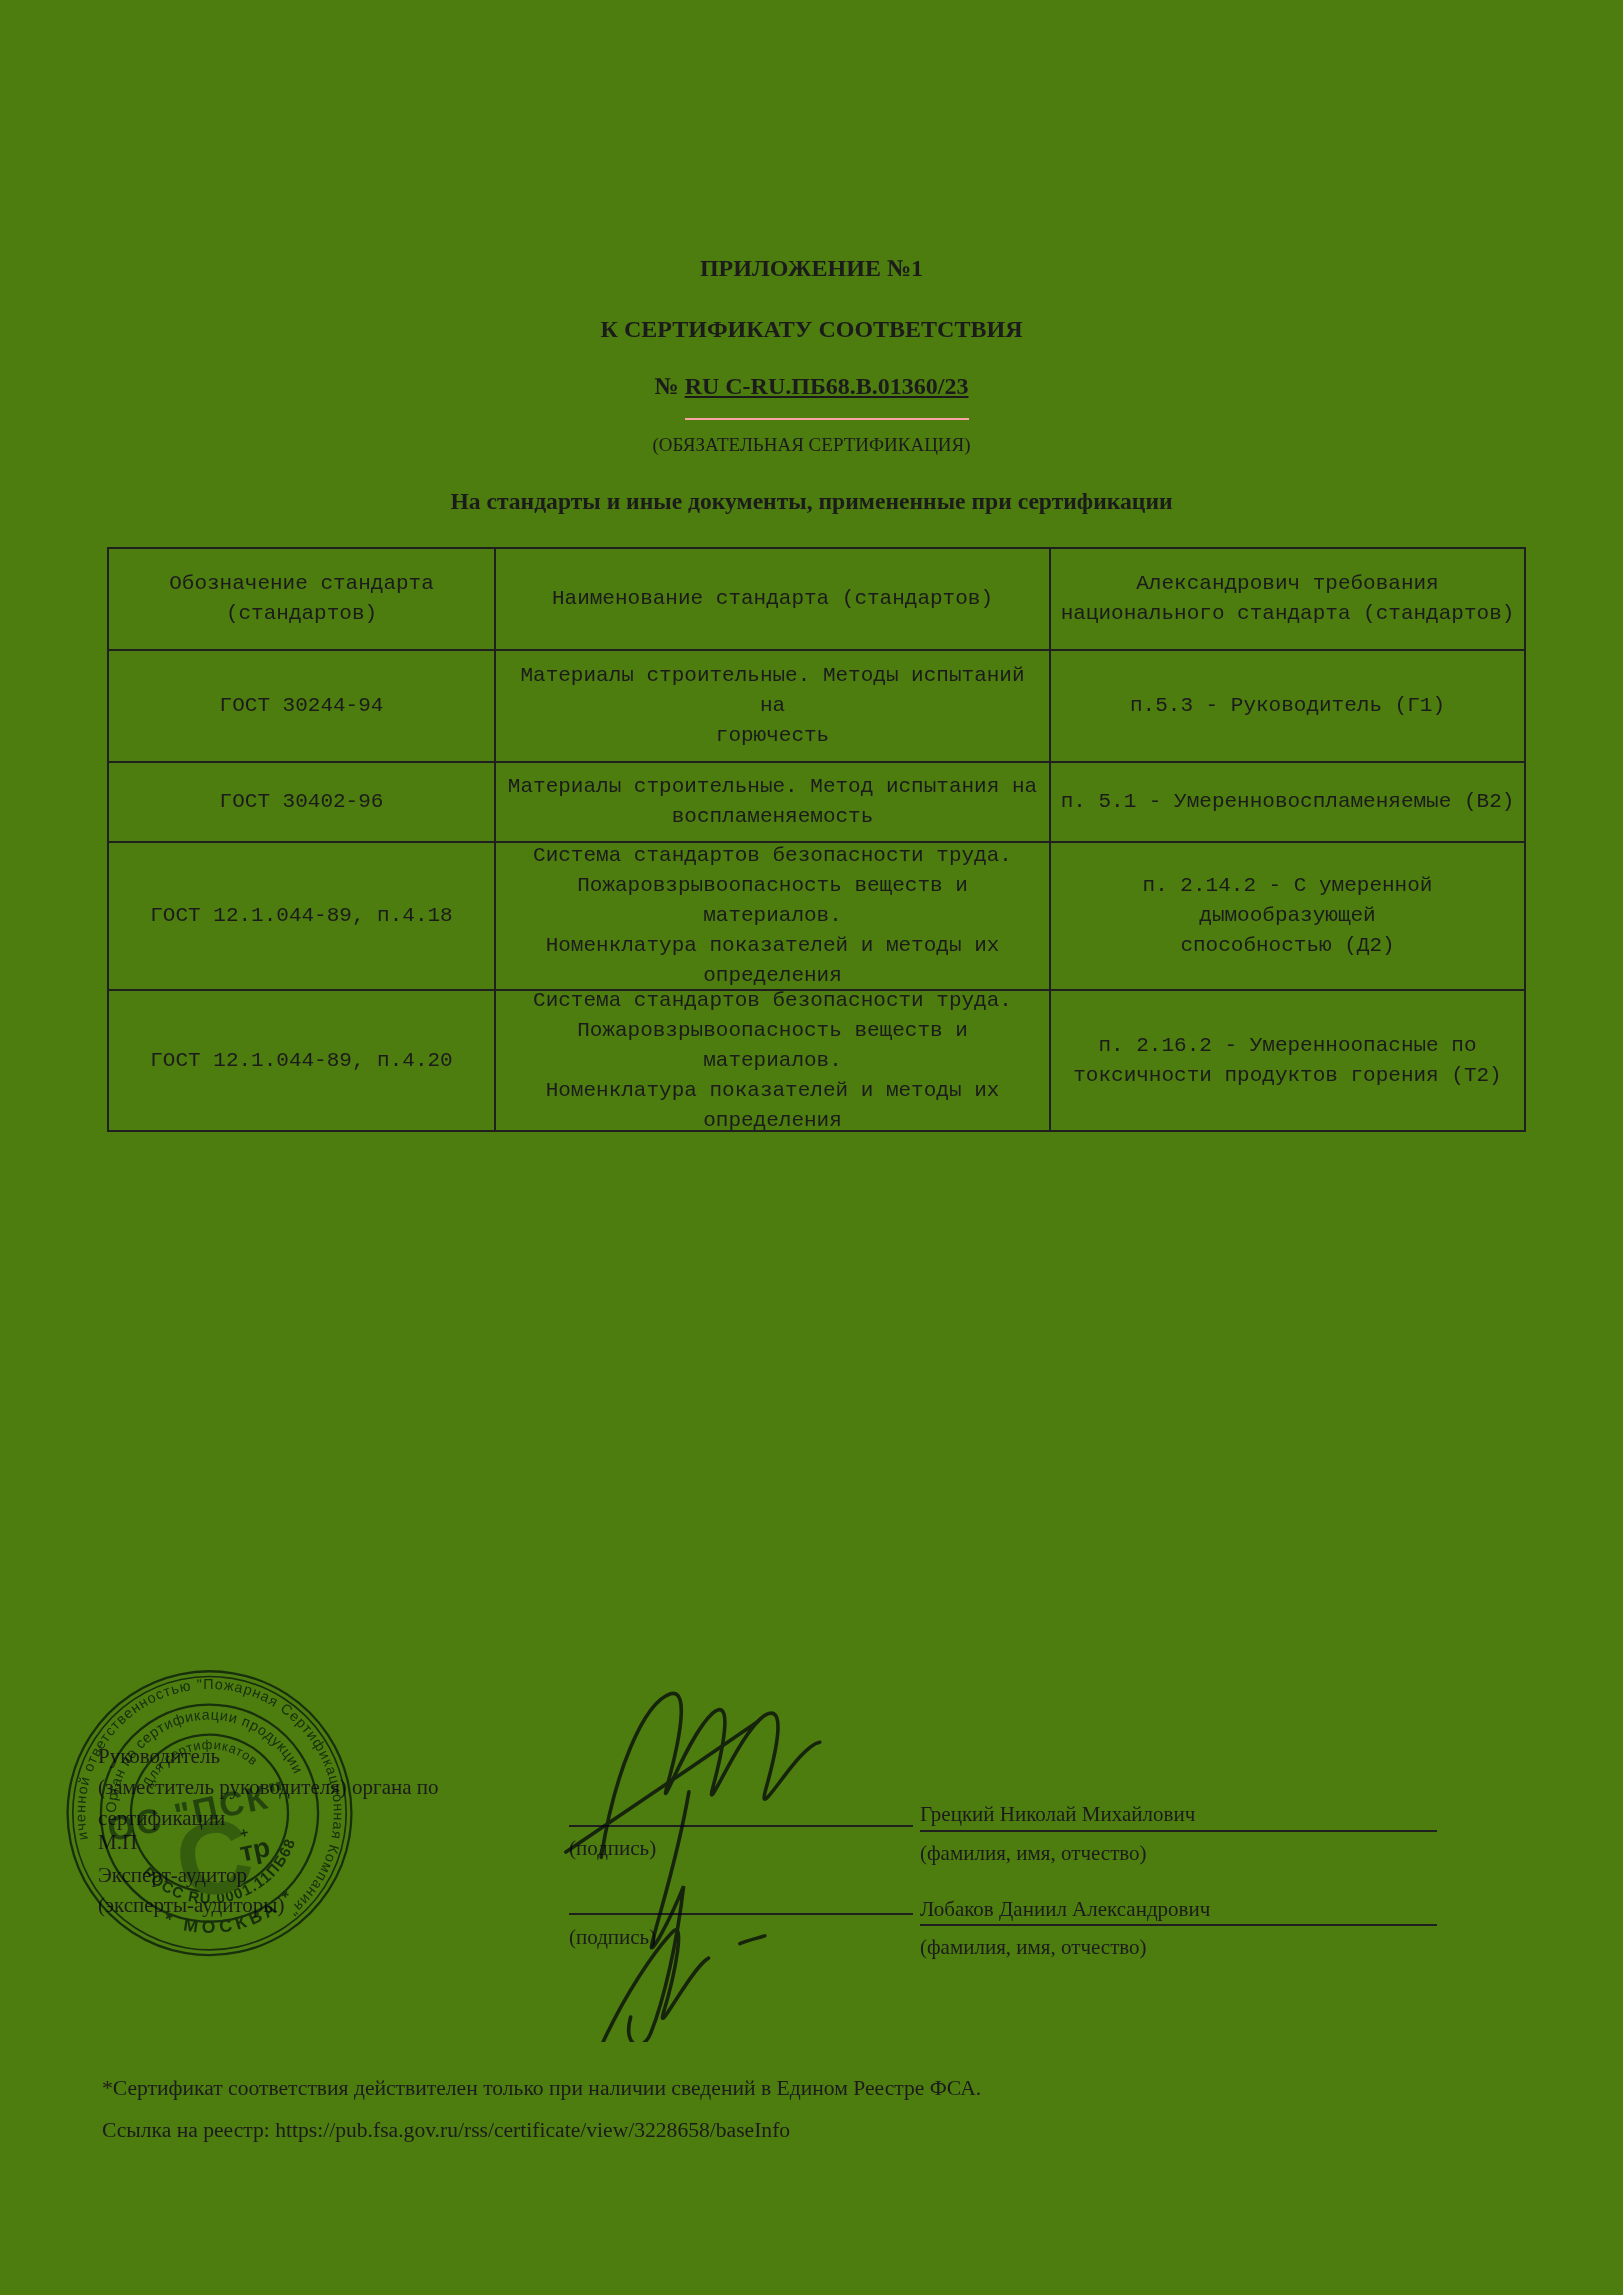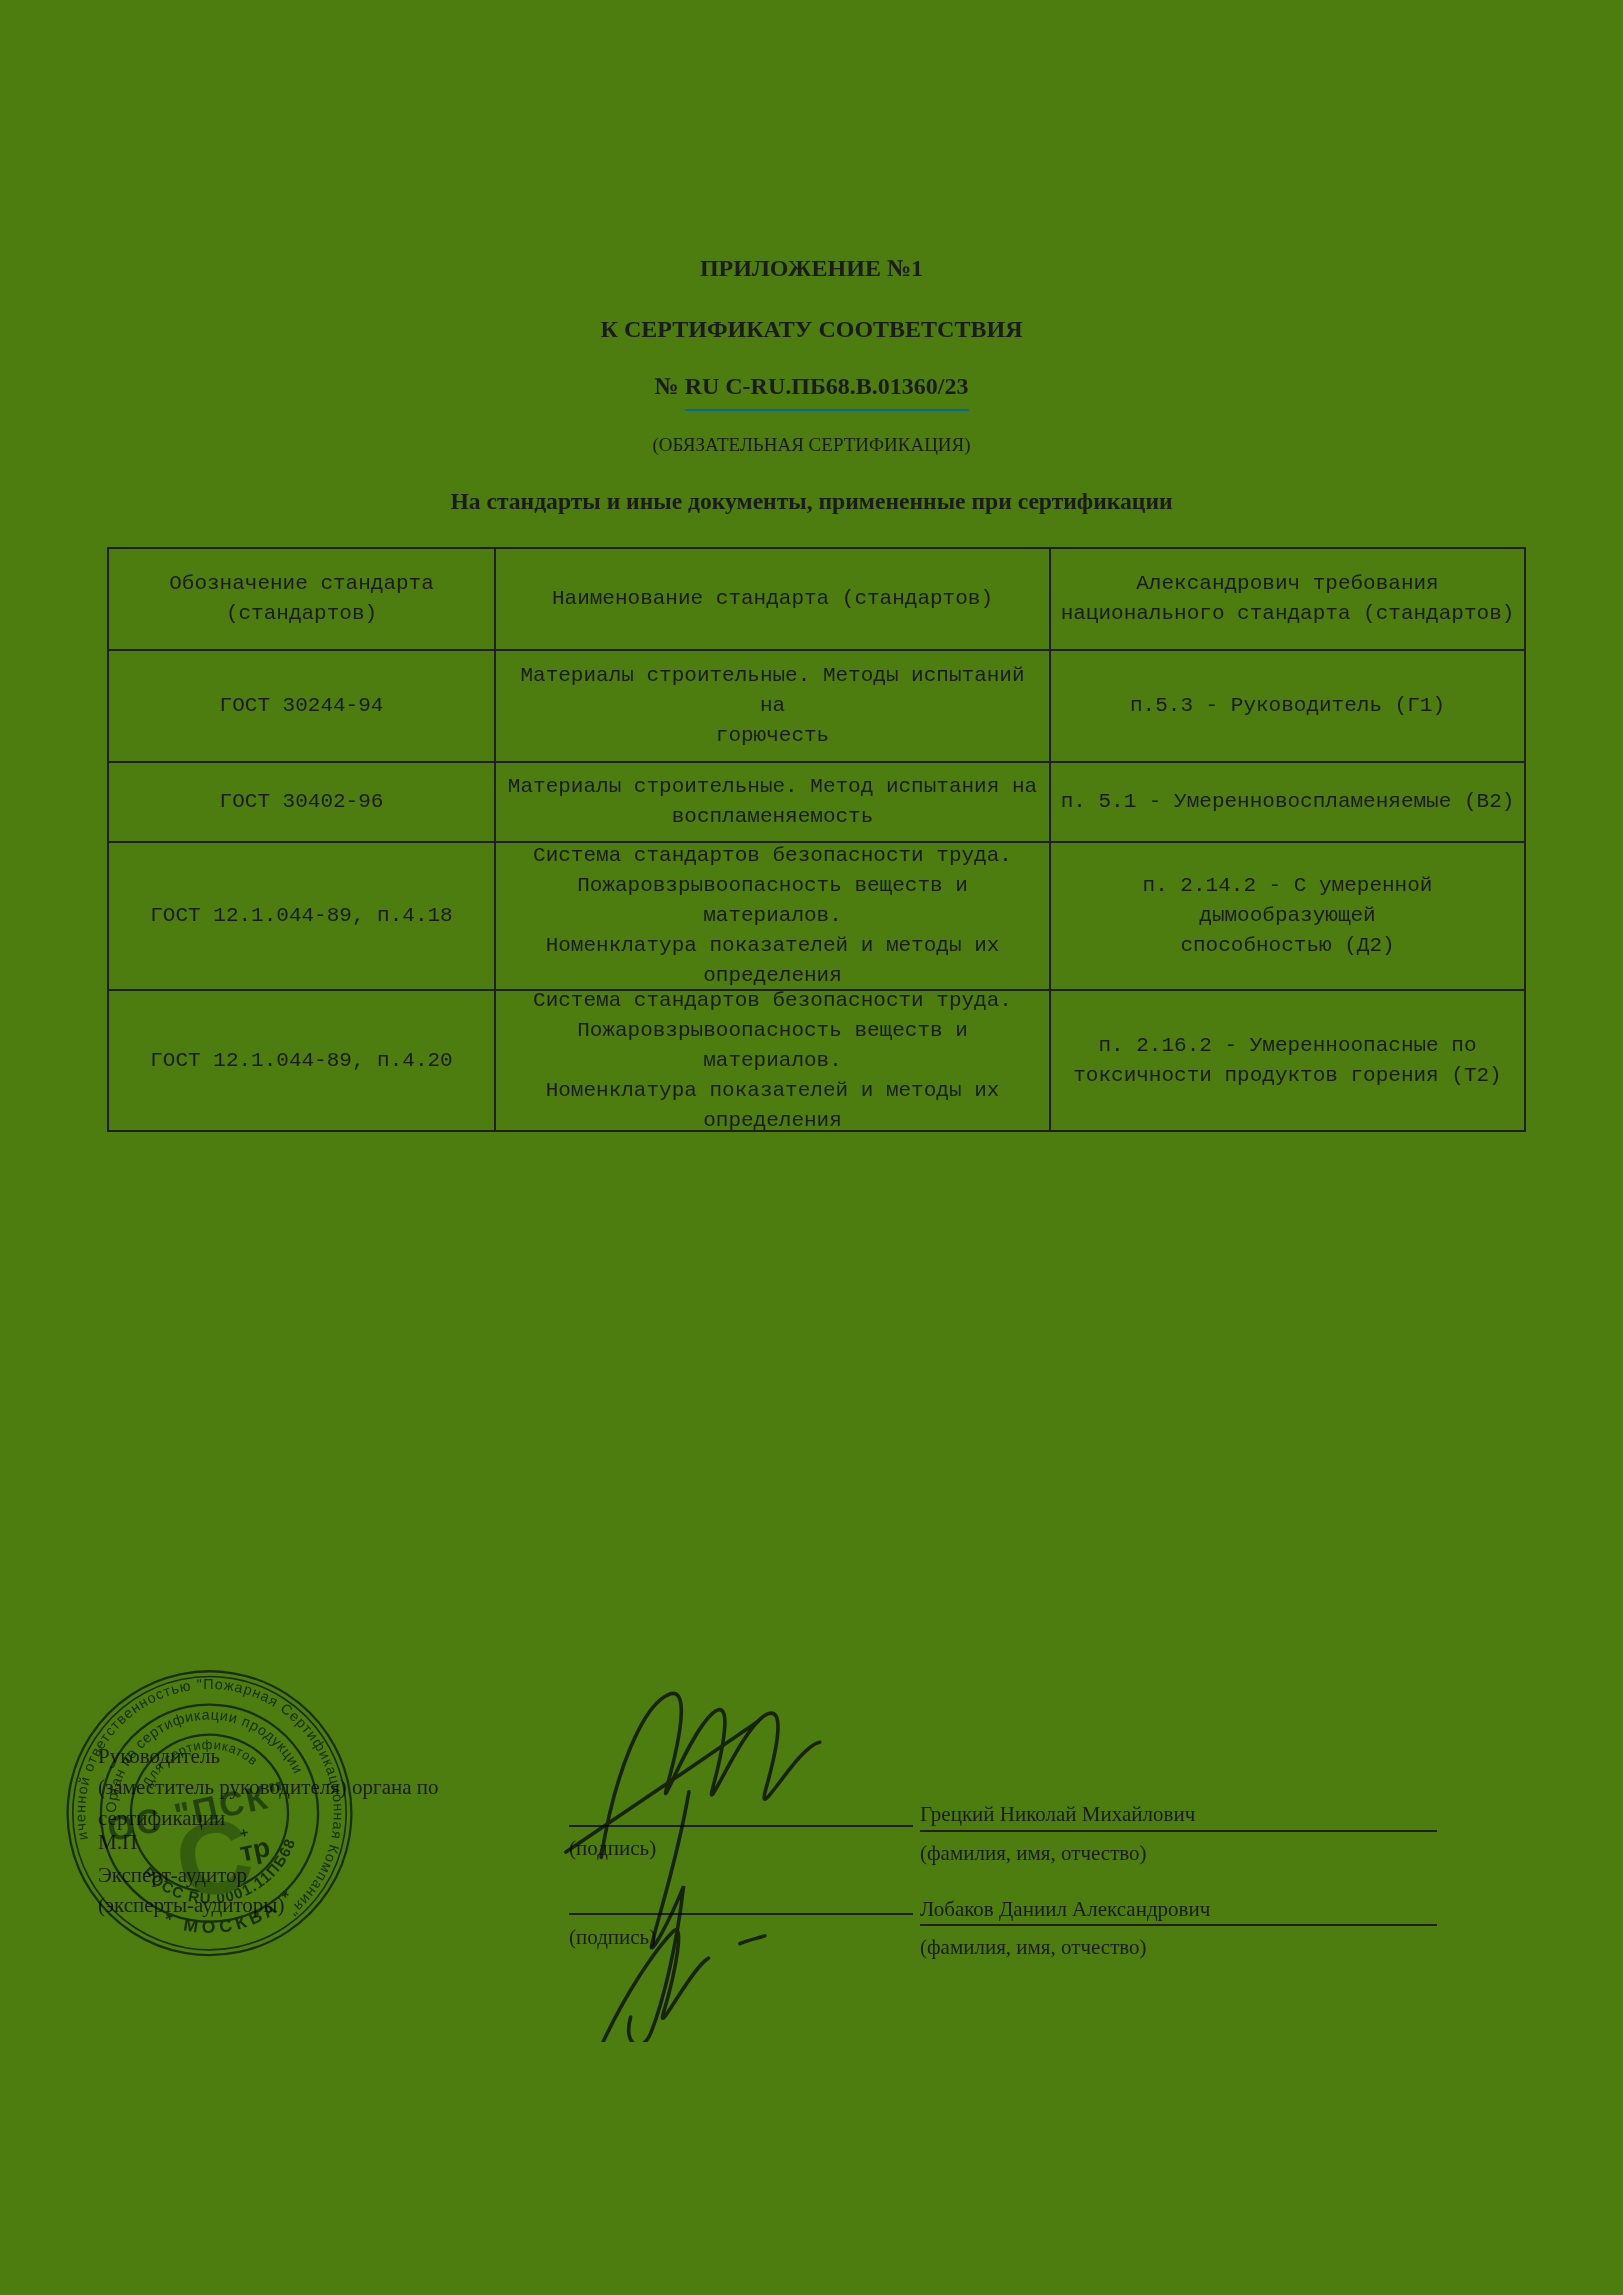--- a/index.html
+++ b/index.html
@@ -14,21 +14,21 @@
   }
   .hline{
     position:absolute;
     left:0;
     width:1623px;
     text-align:center;
     white-space:pre-line;
   }
   .title{font-weight:bold;font-size:24px;}
   .small-caps{font-size:19px;}
-  .underlined{border-bottom:2px solid #0369a1;padding-bottom:10px;}
+  .underlined{border-bottom:2px solid #fca5a5;padding-bottom:19px;text-decoration:underline;}
   .tbl{
     position:absolute;
     left:107px;top:547px;
     display:grid;
     grid-template-columns:387px 555px 475px;
     grid-template-rows:102px 112px 80px 148px 141px;
     border-top:2.6px solid #1f1f1f;
     border-left:2.6px solid #1f1f1f;
     font-family:Liberation Mono, monospace;
   }
@@ -125,20 +125,24 @@
   <div class="abs ctr body-text" style="left:569px;top:1922px;width:344px">(подпись)</div>
 
   <div class="abs ctr body-text" style="left:920px;top:1799px;width:517px">Грецкий Николай Михайлович</div>
   <div class="rule" style="left:920px;top:1830px;width:517px"></div>
   <div class="abs ctr body-text" style="left:920px;top:1838px;width:517px">(фамилия, имя, отчество)</div>
 
   <div class="abs ctr body-text" style="left:920px;top:1894px;width:517px">Лобаков Даниил Александрович</div>
   <div class="rule" style="left:920px;top:1924px;width:517px"></div>
   <div class="abs ctr body-text" style="left:920px;top:1932px;width:517px">(фамилия, имя, отчество)</div>
 
+  <div class="abs" style="left:102px;top:2062px">
+    <div class="footer-line">*Сертификат соответствия действителен только при наличии сведений в Едином Реестре ФСА.</div>
+    <div class="footer-line"><span>Ссылка на реестр: </span><span>https://pub.fsa.gov.ru/rss/certificate/view/3228658/baseInfo</span></div>
+  </div>
 
   <svg class="stamp-svg" viewBox="0 0 450 445">
     <defs>
       <path id="arc-outer-top" d="M 35 222 A 190 190 0 1 1 415 222 A 190 190 0 1 1 35 222"></path>
       <path id="arc-outer-bottom" d="M 42 222 A 183 183 0 1 0 408 222"></path>
       <path id="arc-mid-top" d="M 82 222 A 143 143 0 1 1 368 222"></path>
       <path id="arc-mid-bottom" d="M 87 222 A 138 138 0 1 0 363 222"></path>
       <path id="arc-inner-top" d="M 127 222 A 98 98 0 1 1 323 222"></path>
     </defs>
     <g transform="rotate(-12 225 222)" fill="none" stroke="#3d56b4">

